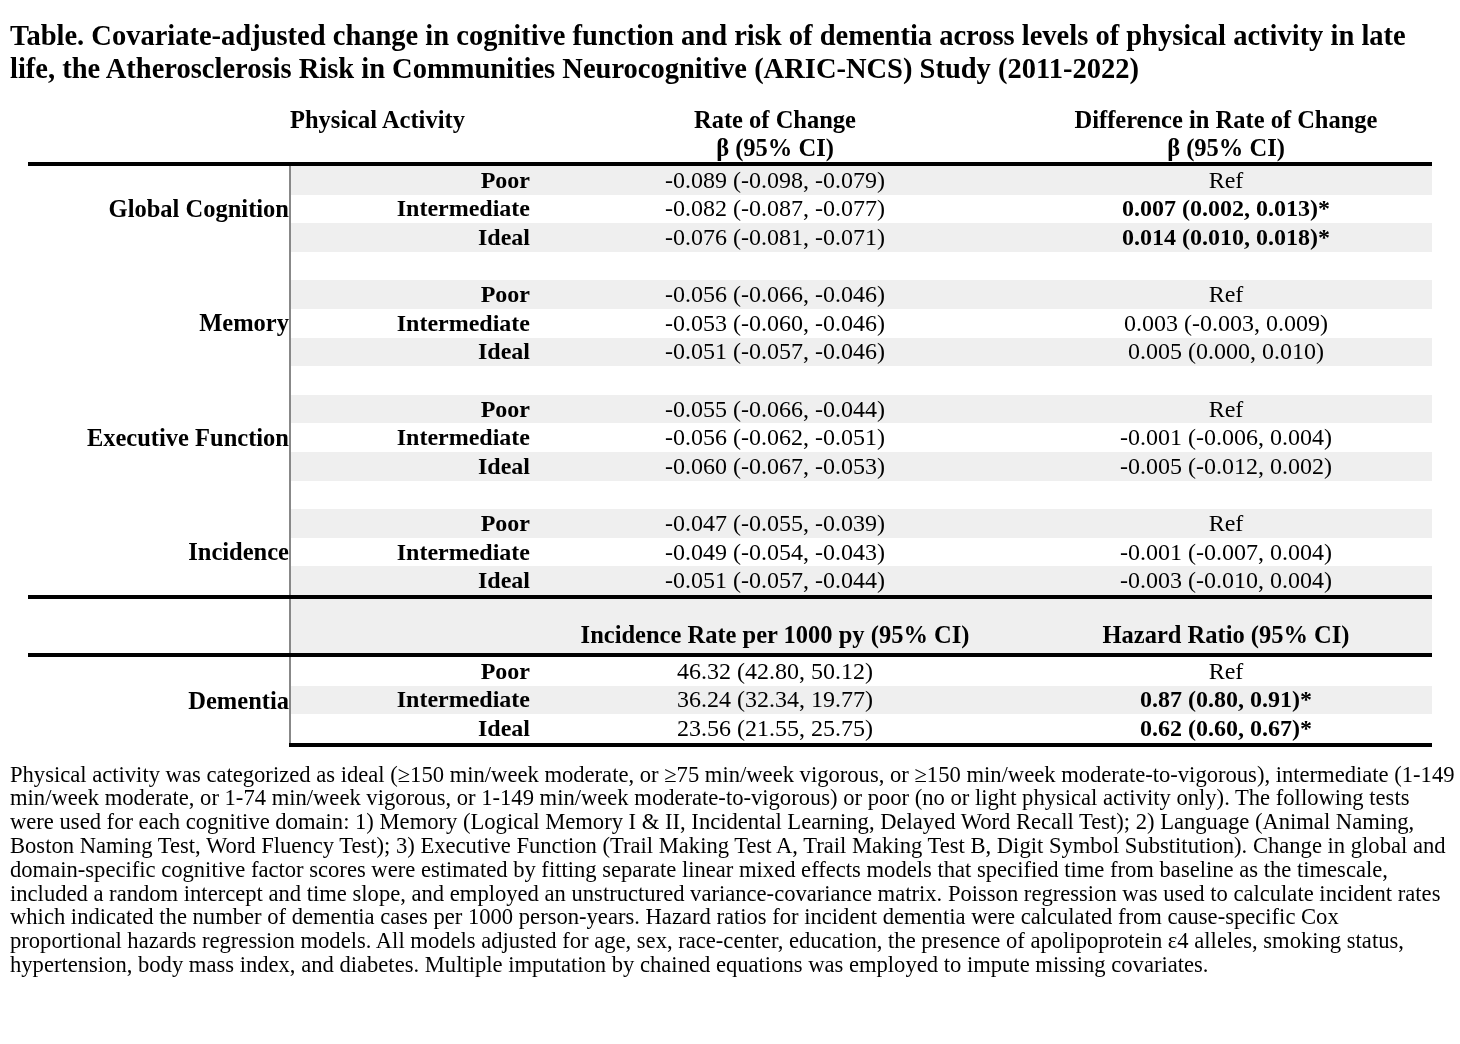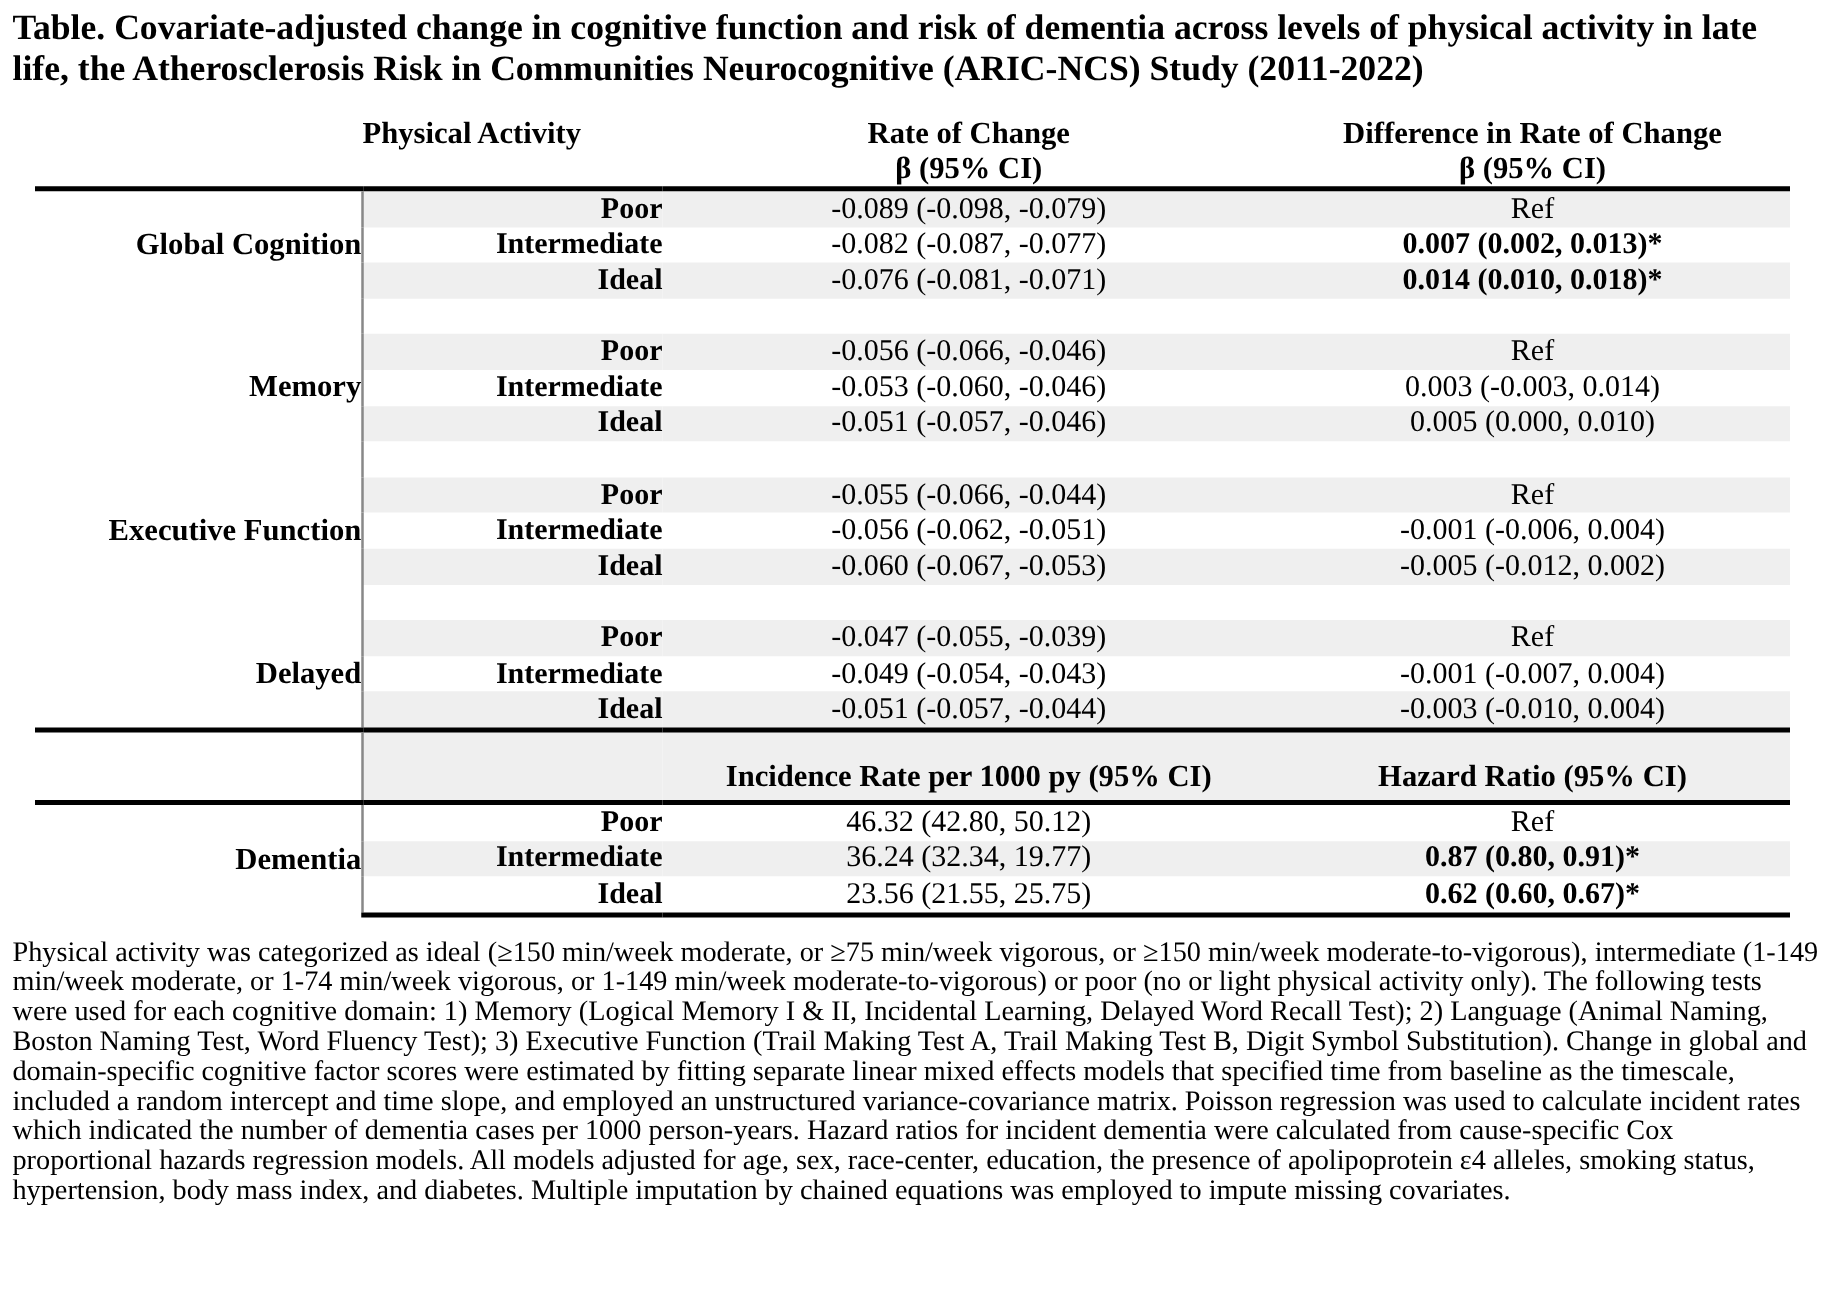--- a/index.html
+++ b/index.html
@@ -1,20 +1,20 @@
 <!DOCTYPE html>
 <html><head>
 <meta charset="utf-8">
 <style>
   html,body { margin:0; padding:0; }
   body {
     width:1460px; height:1044px; background:#ffffff; color:#000000;
     font-family:"Liberation Serif","DejaVu Serif",serif; overflow:hidden;
   }
-  .page { padding:6px 10px 0 10px; }
+  .page { padding:19px 10px 0 10px; }
 
   .title {
     font-weight:bold; font-size:28.5px; line-height:33px; width:1442px;
   }
 
   table.main {
     border-collapse:collapse; table-layout:fixed;
     margin:21px 0 0 18px; width:1404px; font-size:24px;
   }
   table.main td, table.main th { padding:0; vertical-align:middle; }
@@ -104,21 +104,21 @@
 
       <tr class="data">
         <td class="domain" rowspan="3">Memory</td>
         <td class="act shade">Poor</td>
         <td class="val shade">-0.056 (-0.066, -0.046)</td>
         <td class="val shade">Ref</td>
       </tr>
       <tr class="data">
         <td class="act">Intermediate</td>
         <td class="val">-0.053 (-0.060, -0.046)</td>
-        <td class="val">0.003 (-0.003, 0.014)</td>
+        <td class="val">0.003 (-0.003, 0.009)</td>
       </tr>
       <tr class="data">
         <td class="act shade">Ideal</td>
         <td class="val shade">-0.051 (-0.057, -0.046)</td>
         <td class="val shade">0.005 (0.000, 0.010)</td>
       </tr>
       <tr class="spacer">
         <td></td>
           <td class="act"></td>
           <td></td>
@@ -142,21 +142,21 @@
         <td class="val shade">-0.005 (-0.012, 0.002)</td>
       </tr>
       <tr class="spacer">
         <td></td>
           <td class="act"></td>
           <td></td>
           <td></td>
       </tr>
 
       <tr class="data">
-        <td class="domain" rowspan="3">Delayed</td>
+        <td class="domain" rowspan="3">Incidence</td>
         <td class="act shade">Poor</td>
         <td class="val shade">-0.047 (-0.055, -0.039)</td>
         <td class="val shade">Ref</td>
       </tr>
       <tr class="data">
         <td class="act">Intermediate</td>
         <td class="val">-0.049 (-0.054, -0.043)</td>
         <td class="val">-0.001 (-0.007, 0.004)</td>
       </tr>
       <tr class="data">

